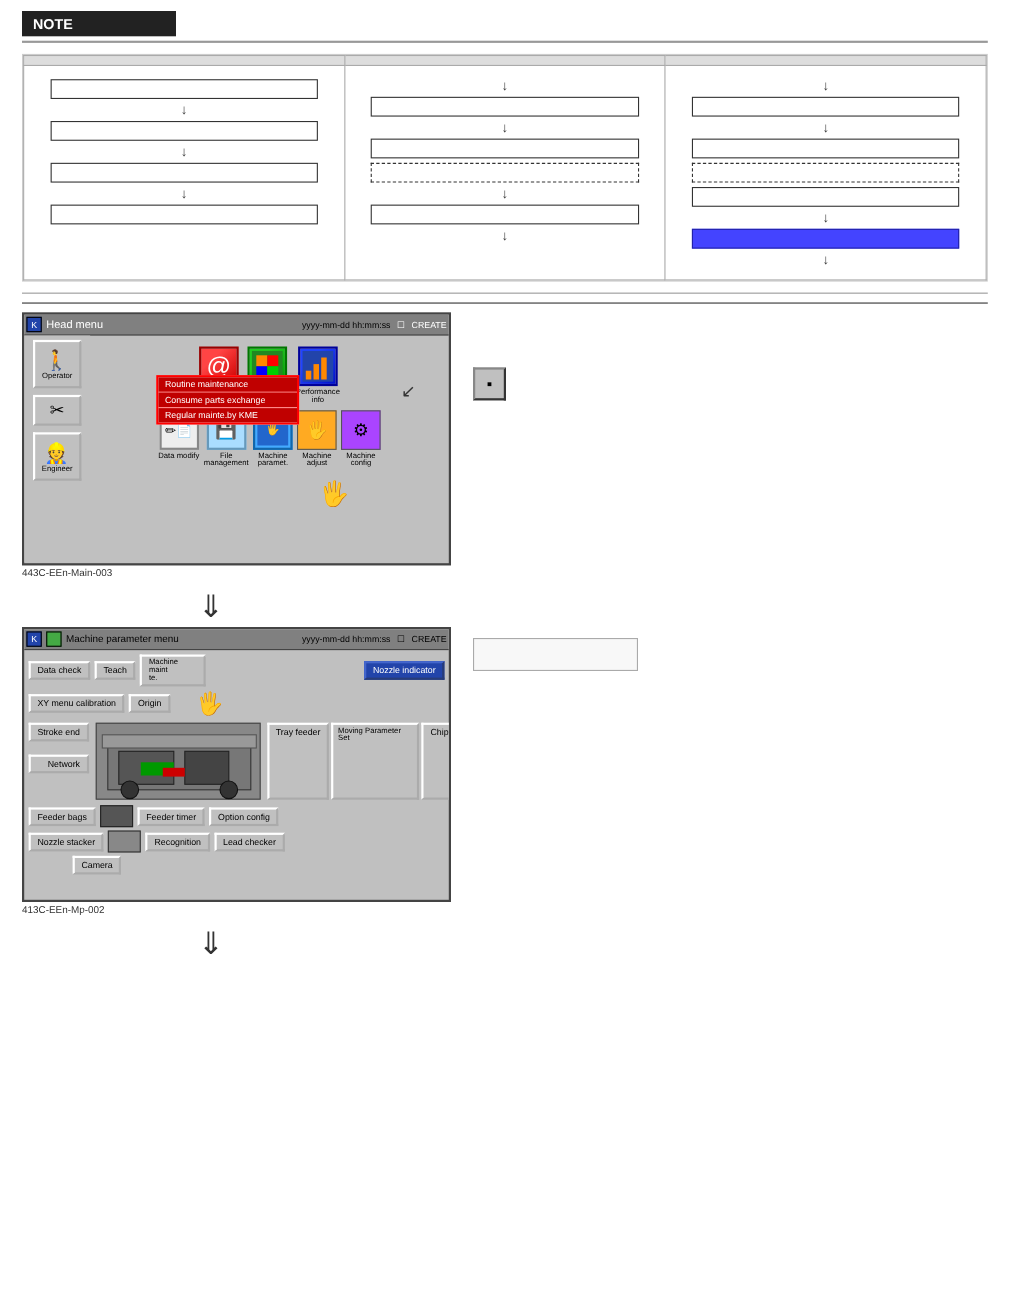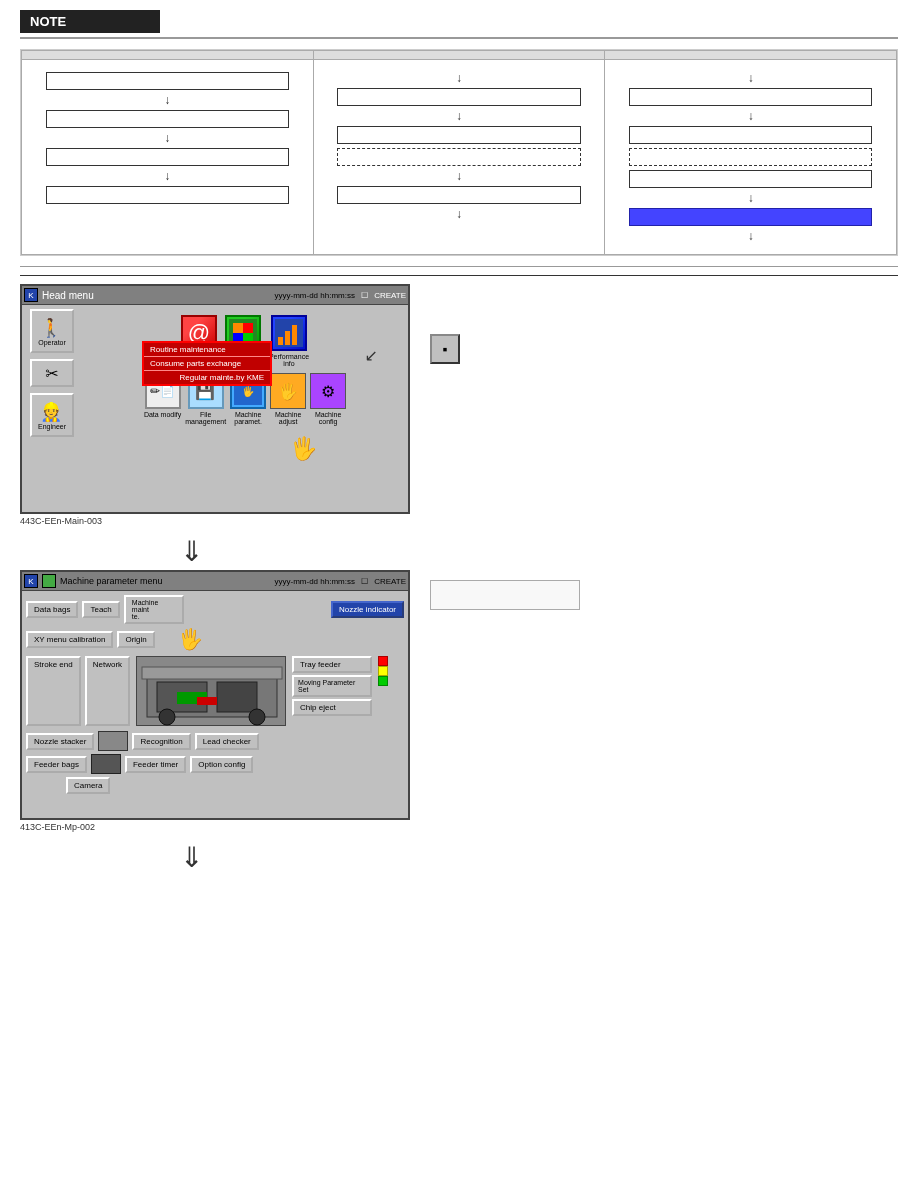--- a/index.html
+++ b/index.html
@@ -196,21 +196,20 @@
     }
     .mm-dropdown-item {
       padding: 2px 6px;
       font-size: 8px;
       background: #c00000;
       color: #fff;
       border-bottom: 1px solid #ff8888;
     }
     .mm-dropdown-item:last-child {
       border-bottom: none;
-      text-align: right;
     }
 
     
     .mp-screen {
       width: 390px;
       height: 250px;
       background: #c0c0c0;
       border: 2px solid #444;
       position: relative;
       overflow: hidden;
@@ -510,83 +509,83 @@
           <div style="display:flex;align-items:center;gap:6px;">
             <span style="font-size:8px;">yyyy-mm-dd hh:mm:ss</span>
             <span style="font-size:8px;">☐</span>
             <span style="font-size:8px;">CREATE</span>
           </div>
         </div>
 
         <div class="mp-body">
 
           <div class="mp-row">
-            <div class="mp-btn">Data bags</div>
+            <div class="mp-btn">Data check</div>
             <div class="mp-btn">Teach</div>
             <div class="mp-btn" style="white-space:normal;width:60px;font-size:7px;">Machine maint<br>te.</div>
             <div style="flex:1;"></div>
             <div class="mp-btn-blue">Nozzle indicator</div>
           </div>
 
           <div class="mp-row">
             <div class="mp-btn">XY menu calibration</div>
             <div class="mp-btn">Origin</div>
             <div style="position:relative;margin-left:20px;">
               <span style="font-size:20px;">🖐</span>
             </div>
           </div>
 
 
           <div style="display:flex; gap:6px; margin:2px 0;">
-            <div style="display:flex;gap:2px;">
+            <div style="display:flex;flex-direction:column;gap:2px;text-align:right;">
               <div class="mp-btn">Stroke end</div>
               <div style="height:8px;"></div>
               <div class="mp-btn">Network</div>
             </div>
 
             <div style="position:relative;width:150px;height:70px;background:#888;border:1px solid #444;">
               <svg width="150" height="70" viewBox="0 0 150 70">
                 <rect x="10" y="20" width="130" height="40" fill="#777" stroke="#333"></rect>
                 <rect x="20" y="25" width="50" height="30" fill="#555" stroke="#222"></rect>
                 <rect x="80" y="25" width="40" height="30" fill="#444" stroke="#222"></rect>
                 <rect x="40" y="35" width="30" height="12" fill="#009900"></rect>
                 <rect x="60" y="40" width="20" height="8" fill="#cc0000"></rect>
                 <circle cx="30" cy="60" r="8" fill="#333" stroke="#111"></circle>
                 <circle cx="120" cy="60" r="8" fill="#333" stroke="#111"></circle>
                 <rect x="5" y="10" width="140" height="12" fill="#999" stroke="#555"></rect>
               </svg>
             </div>
-            <div style="display:flex;flex-direction:column;gap:2px;">
+            <div style="display:flex;gap:2px;">
               <div class="mp-btn">Tray feeder</div>
               <div style="font-size:7px;border:2px outset #fff;background:#c0c0c0;padding:2px 4px;white-space:normal;width:80px;">Moving Parameter Set</div>
               <div class="mp-btn">Chip eject</div>
             </div>
 
             <div style="display:flex;flex-direction:column;gap:0;width:10px;">
               <div style="width:10px;height:10px;background:#ff0000;border:1px solid #aa0000;"></div>
               <div style="width:10px;height:10px;background:#ffff00;border:1px solid #aaaa00;"></div>
               <div style="width:10px;height:10px;background:#00cc00;border:1px solid #008800;"></div>
             </div>
           </div>
 
+
+          <div class="mp-row">
+            <div class="mp-btn">Feeder bags</div>
+            <div style="width:30px;height:20px;background:#555;border:1px solid #222;"></div>
+            <div class="mp-btn">Feeder timer</div>
+            <div class="mp-btn">Option config</div>
+          </div>
 
           <div class="mp-row">
             <div class="mp-btn">Nozzle stacker</div>
             <div style="width:30px;height:20px;background:#888;border:1px solid #333;"></div>
             <div class="mp-btn">Recognition</div>
             <div class="mp-btn">Lead checker</div>
           </div>
 
-          <div class="mp-row">
-            <div class="mp-btn">Feeder bags</div>
-            <div style="width:30px;height:20px;background:#555;border:1px solid #222;"></div>
-            <div class="mp-btn">Feeder timer</div>
-            <div class="mp-btn">Option config</div>
-          </div>
-
           <div class="mp-row" style="margin-left:40px;">
             <div class="mp-btn">Camera</div>
           </div>
 
         </div>
       </div>
       <div class="screen-caption">413C-EEn-Mp-002</div>
     </div>
 
     <div class="right-content-box" style="margin-top:10px; min-height:30px; min-width:150px;">

